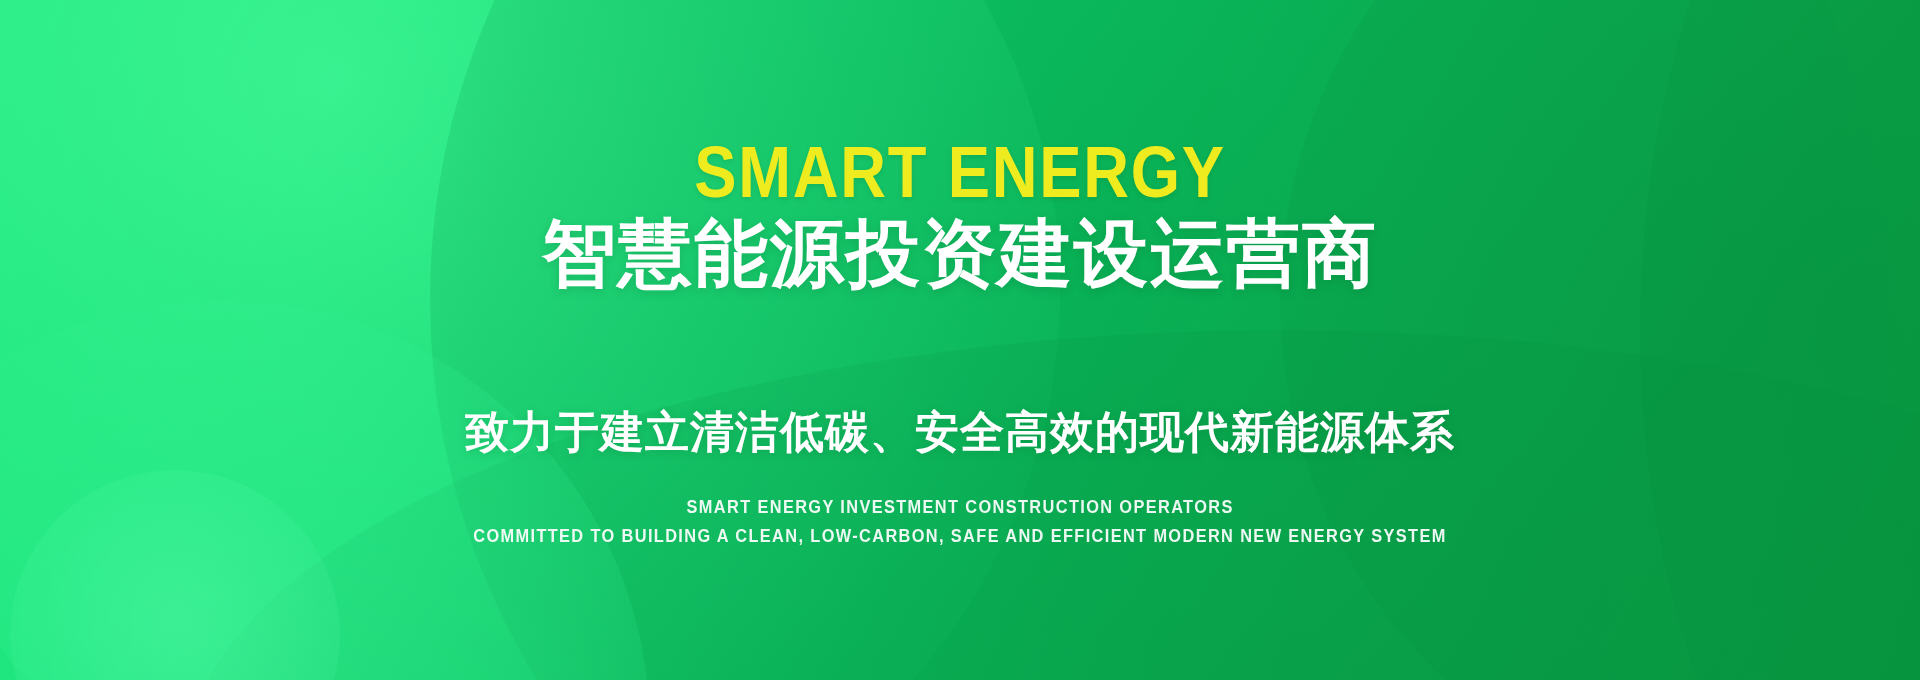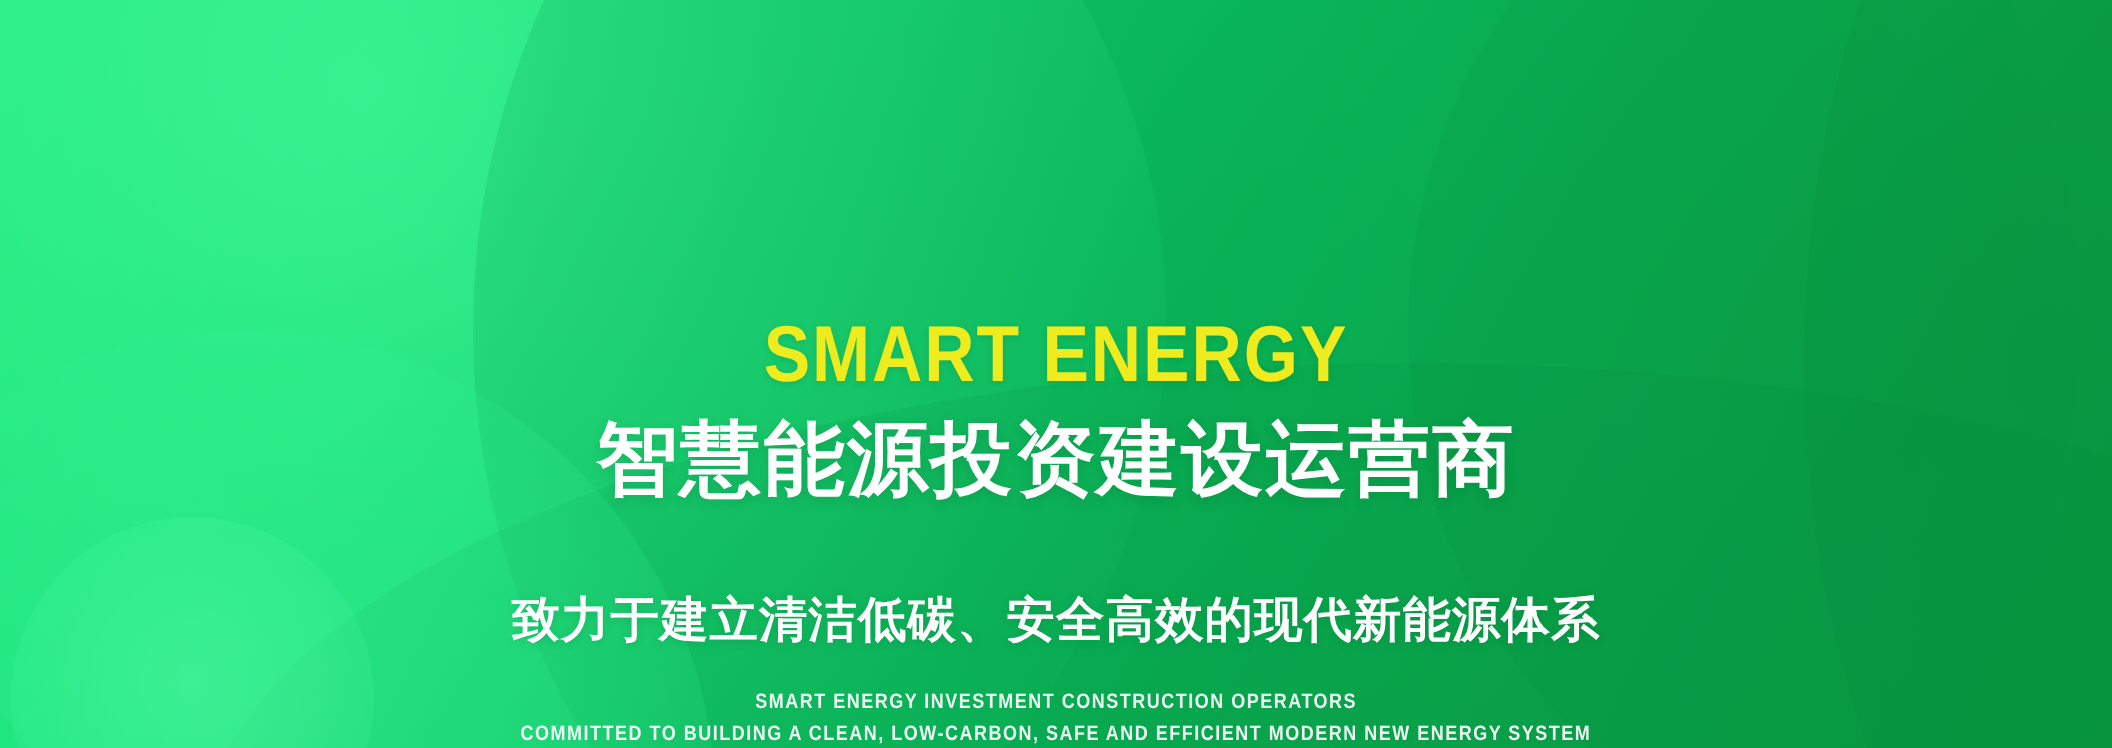--- a/index.html
+++ b/index.html
@@ -114,52 +114,52 @@
 
   
   .content {
     position: relative;
     z-index: 5;
     width: 100%;
     height: 100%;
     display: flex;
     flex-direction: column;
     align-items: center;
-    justify-content: flex-end;
+    justify-content: flex-start;
     padding-top: 136px;
     box-sizing: border-box;
     text-align: center;
   }
 
   .eyebrow {
     font-family: "Liberation Sans Narrow", "Liberation Sans", "DejaVu Sans Condensed", sans-serif;
     font-size: 72px;
     line-height: 1;
     font-weight: 700;
     color: #eeec1e;
     letter-spacing: 2px;
     transform: scaleX(0.88);
     transform-origin: center;
     white-space: nowrap;
     text-shadow: 0 2px 6px rgba(0, 70, 30, 0.14);
   }
 
   .headline-cn {
-    margin-top: 20px;
+    margin-top: 6px;
     font-size: 74px;
     line-height: 1.08;
     font-weight: 700;
     color: #ffffff;
     letter-spacing: 2px;
     white-space: nowrap;
     text-shadow: 0 3px 10px rgba(0, 80, 35, 0.18);
   }
 
   .subhead-cn {
-    margin-top: 32px;
+    margin-top: 64px;
     font-size: 44px;
     line-height: 1.15;
     font-weight: 700;
     color: #ffffff;
     letter-spacing: 1px;
     white-space: nowrap;
     text-shadow: 0 2px 8px rgba(0, 80, 35, 0.18);
   }
 
   .en-lines {

